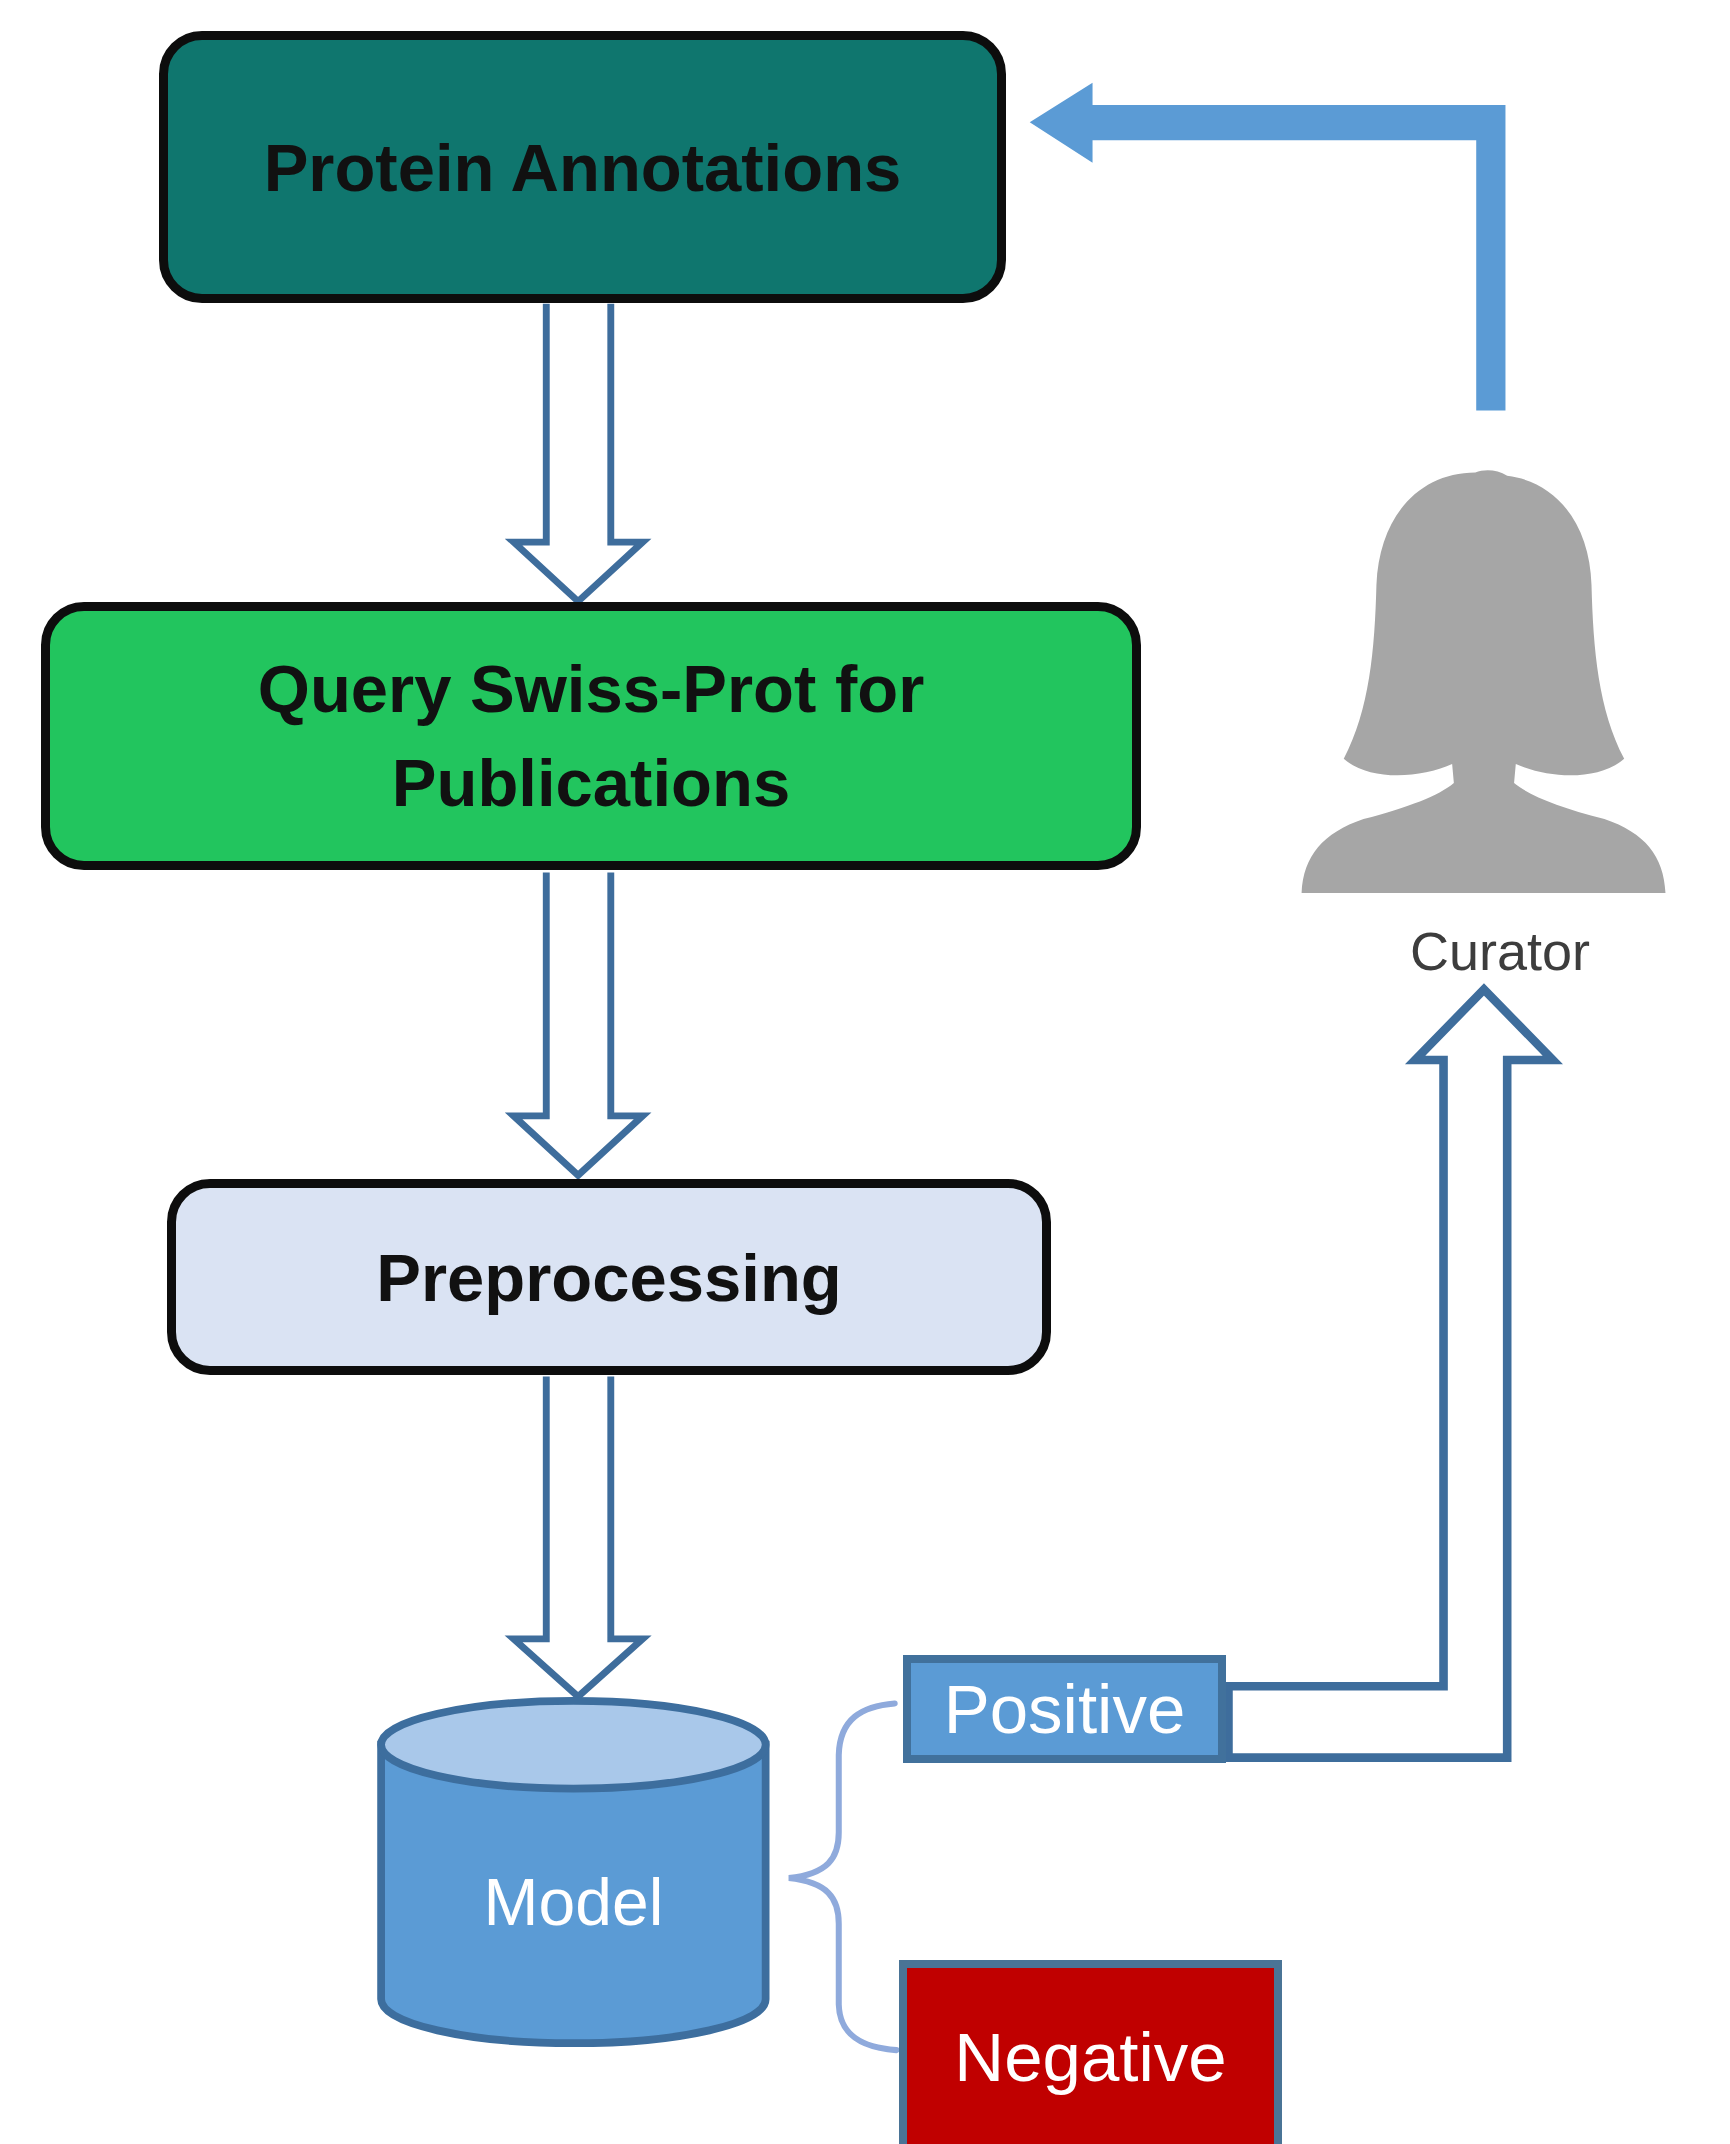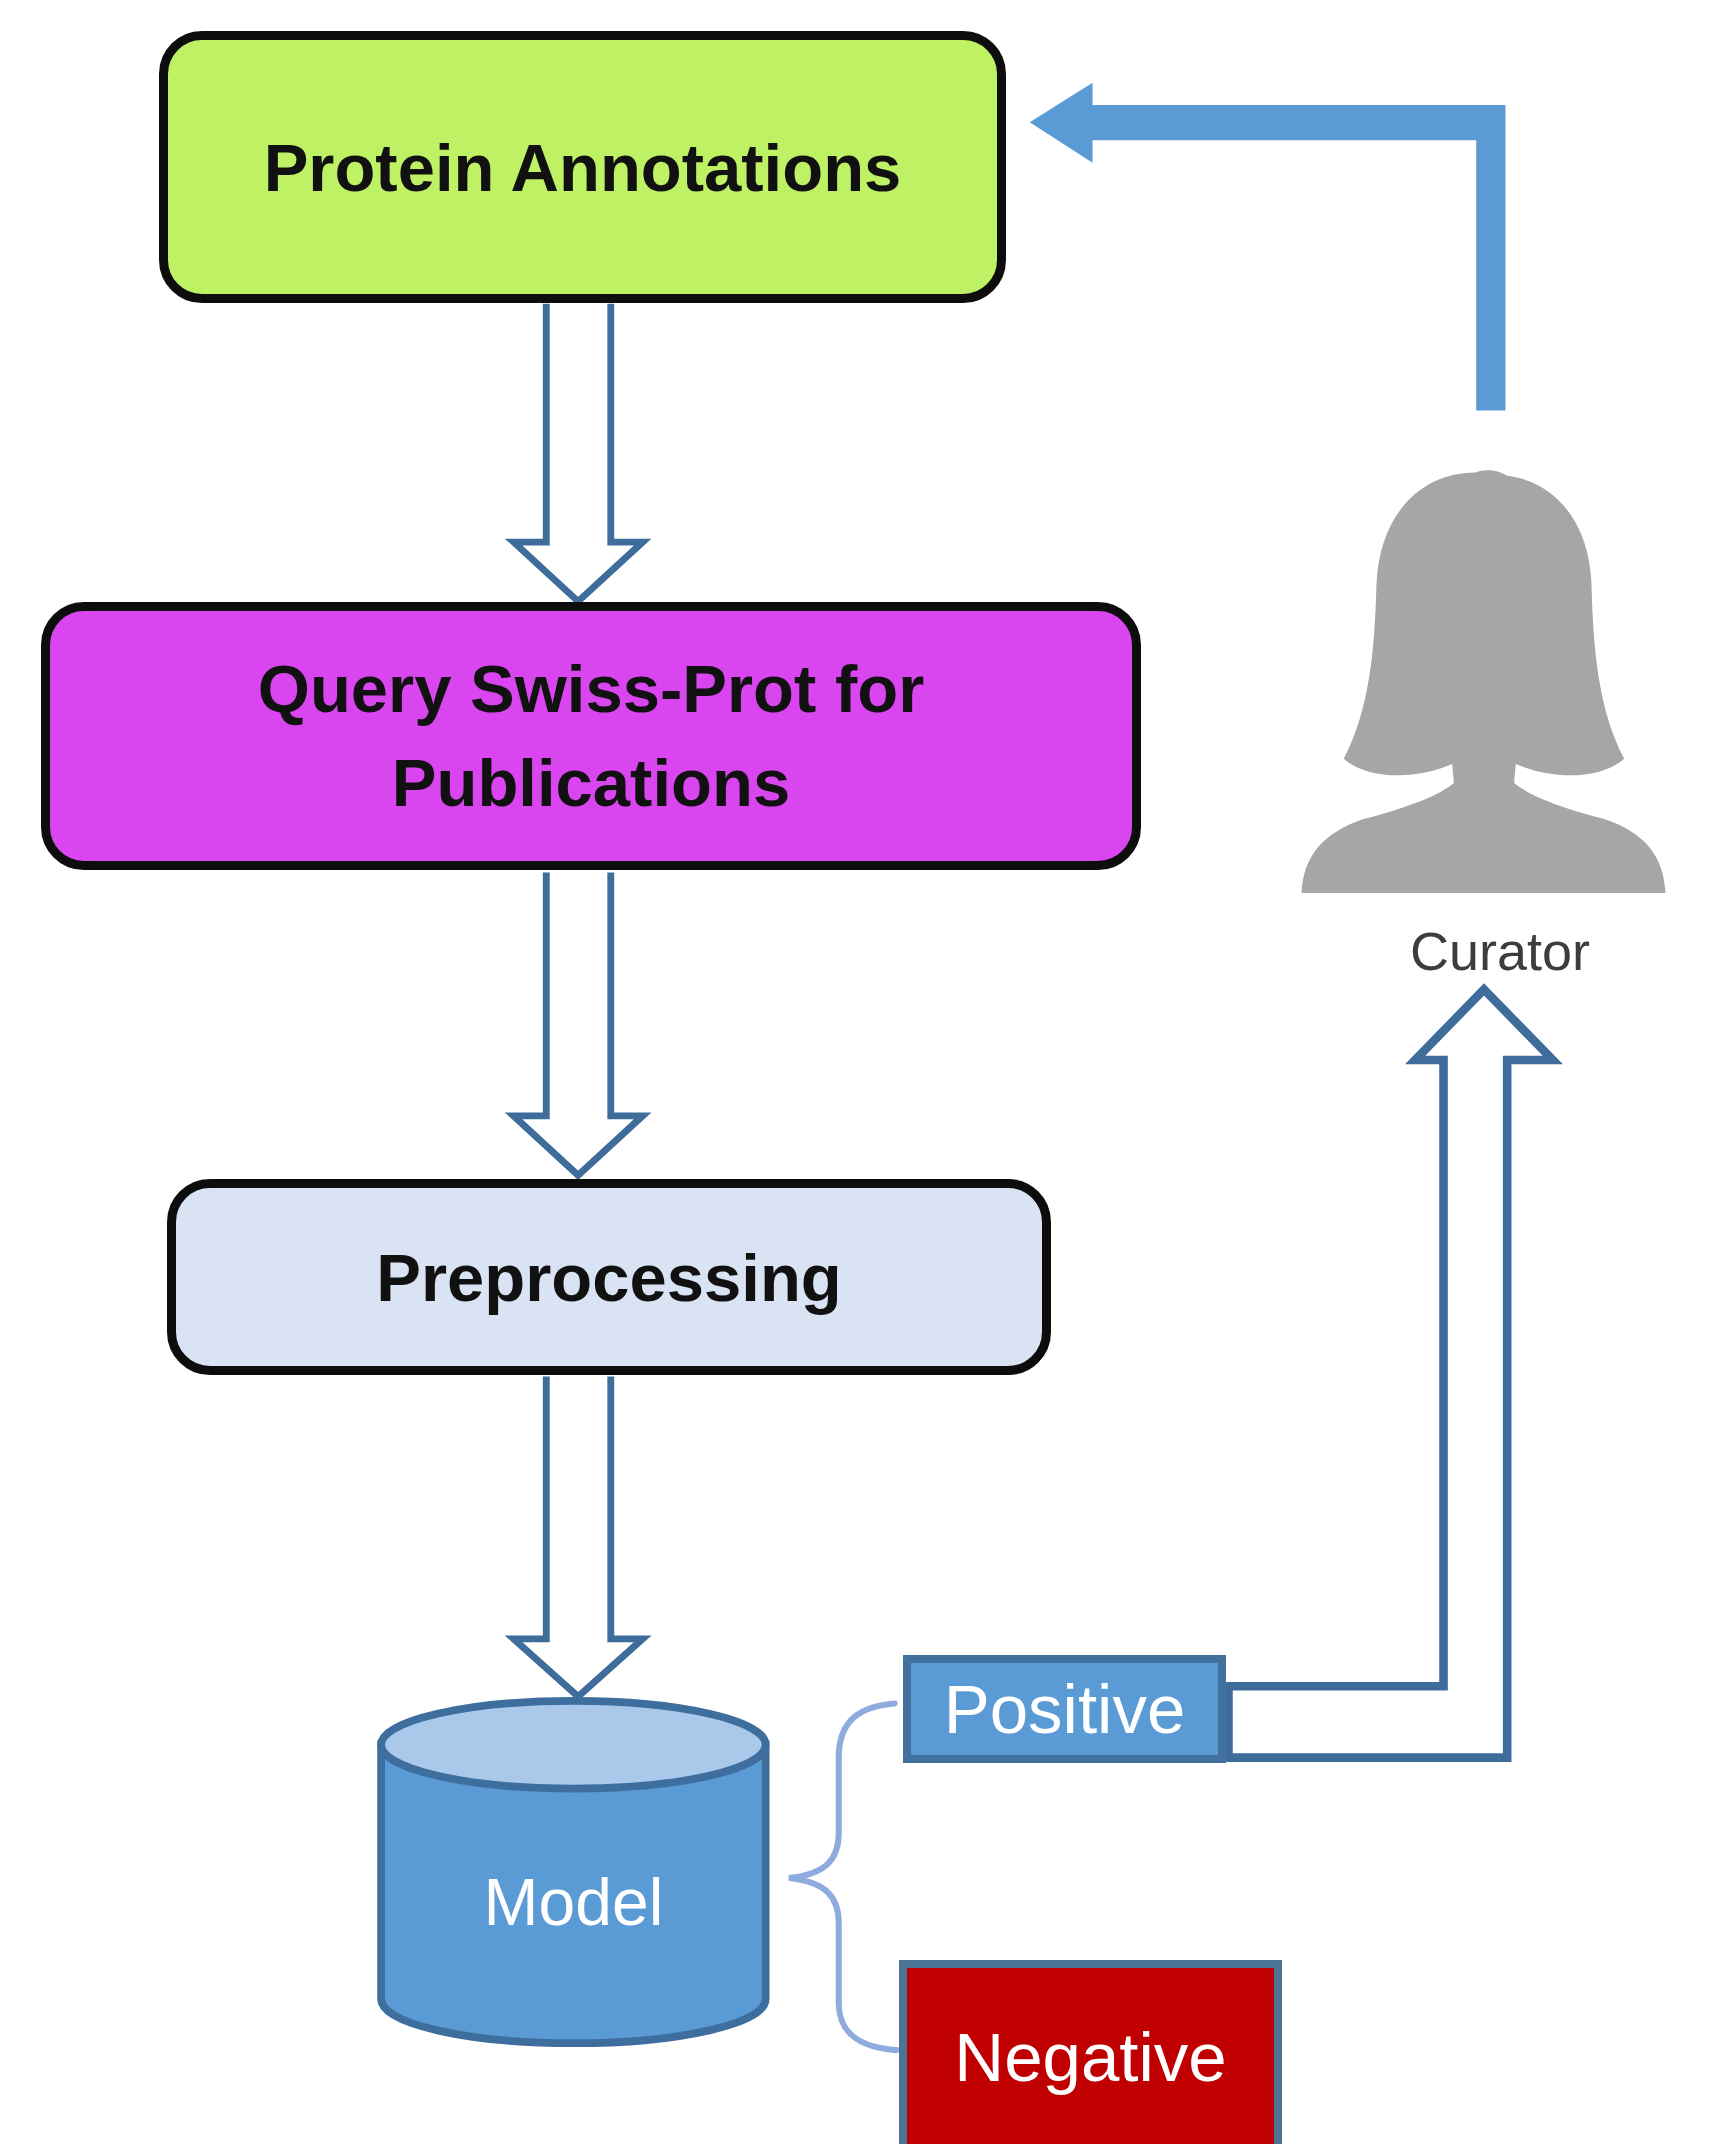--- a/index.html
+++ b/index.html
@@ -30,28 +30,28 @@
     text-align: center;
     color: #111111;
   }
   .rounded {
     border: 9.5px solid #0d0d0d;
     border-radius: 43px;
   }
   .box-annotations {
     left: 159px; top: 31px;
     width: 847px; height: 272px;
-    background: #bef264;
+    background: #0f766e;
     font-size: 67px;
     font-weight: 600;
   }
   .box-query {
     left: 41px; top: 602px;
     width: 1100px; height: 268px;
-    background: #d946ef;
+    background: #22c55e;
     font-size: 67px;
     font-weight: 600;
     flex-direction: column;
     line-height: 1.4;
   }
   .box-preprocessing {
     left: 143px; top: 1179px;
     width: 884px; height: 196px;
     background: #dae3f3;
     font-size: 67px;

